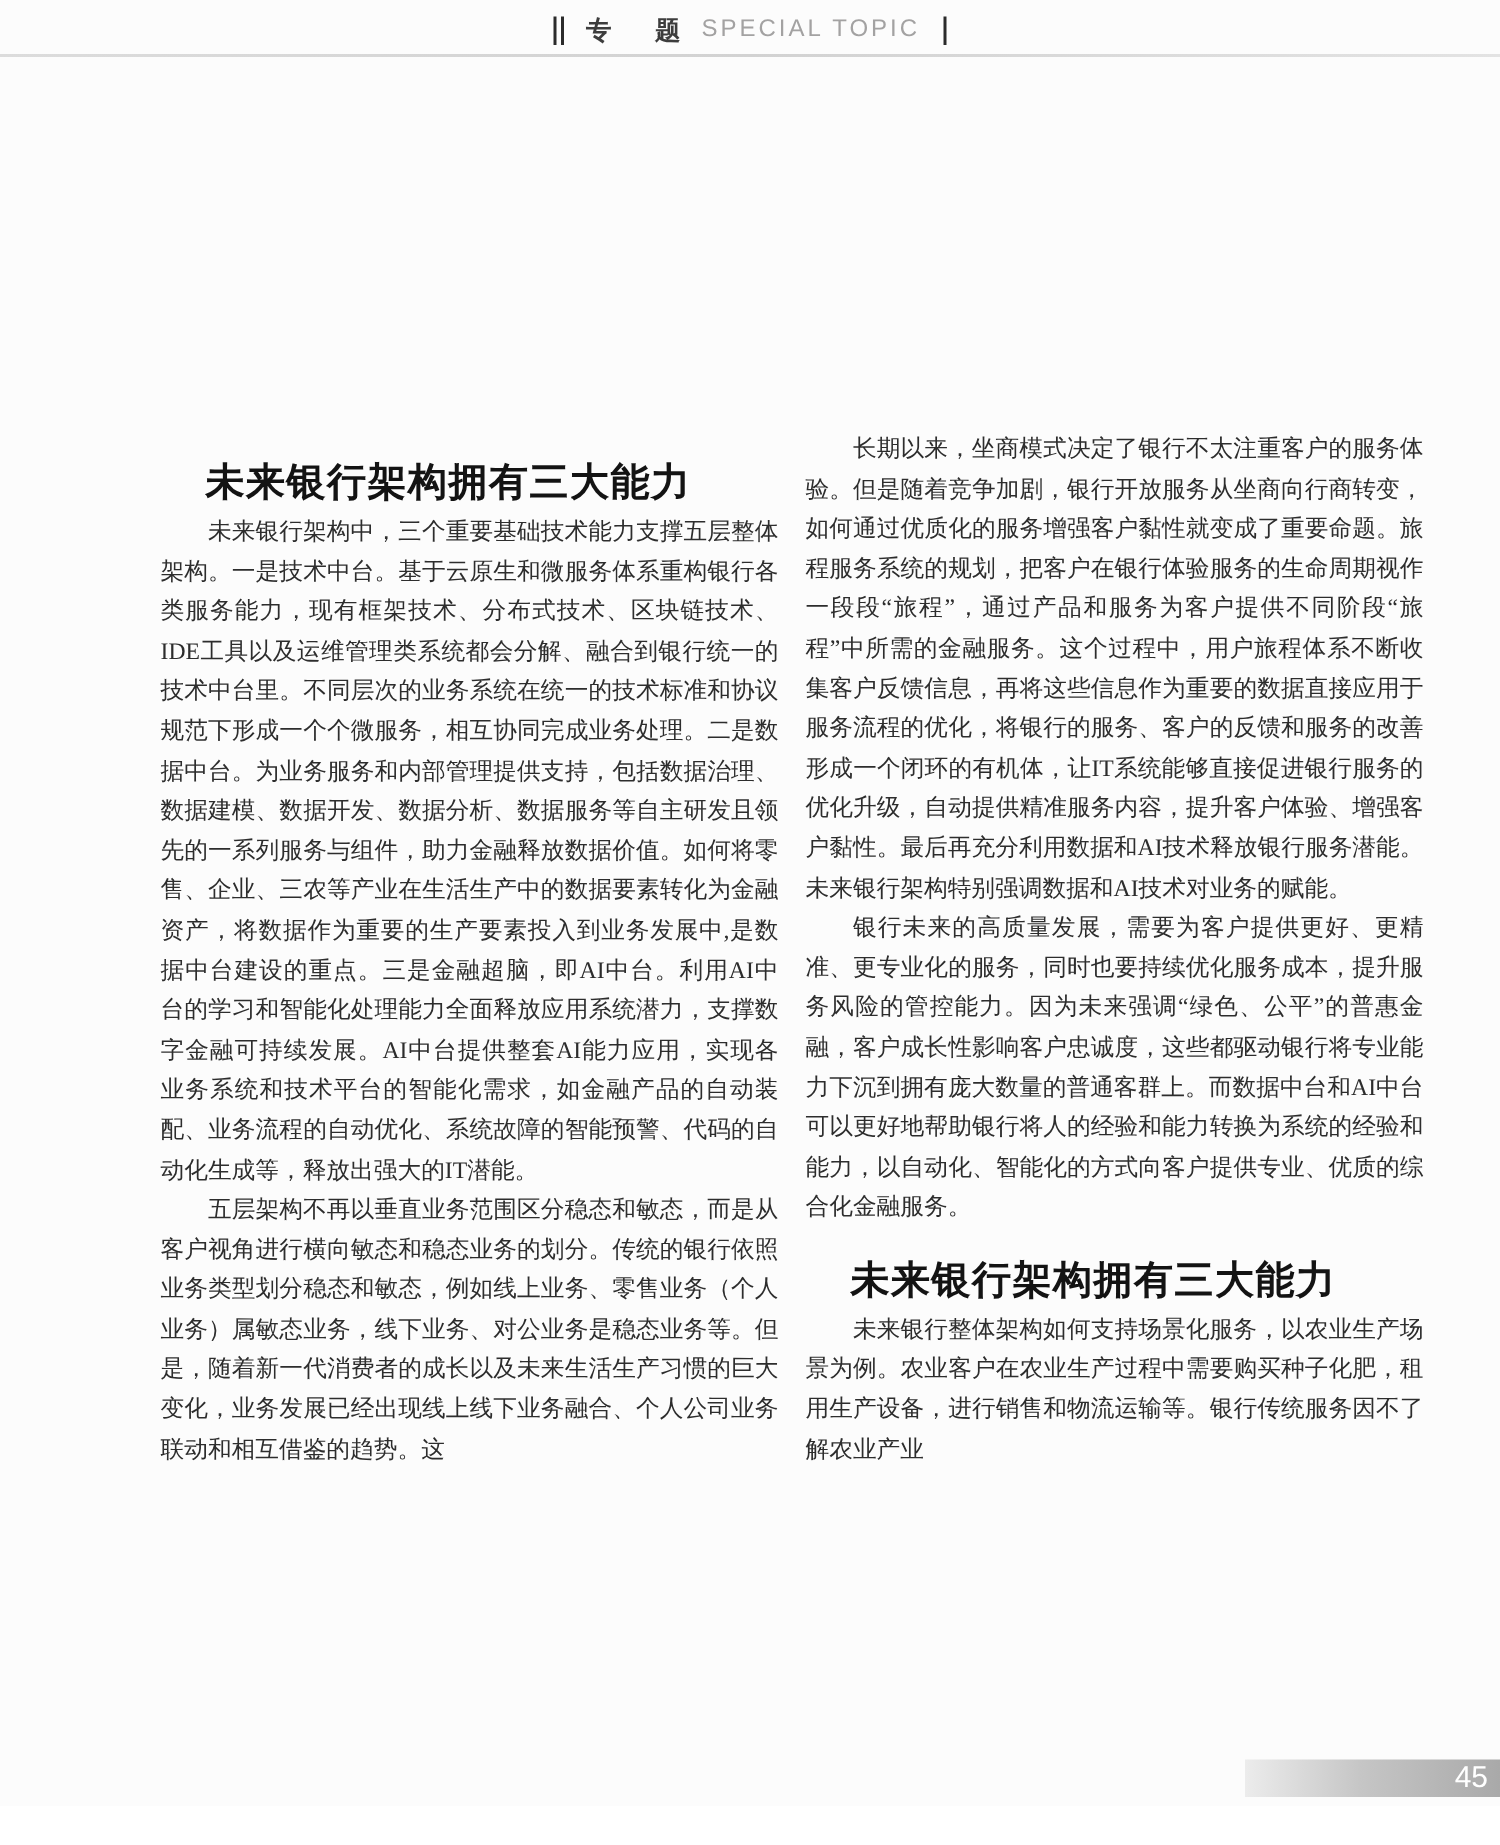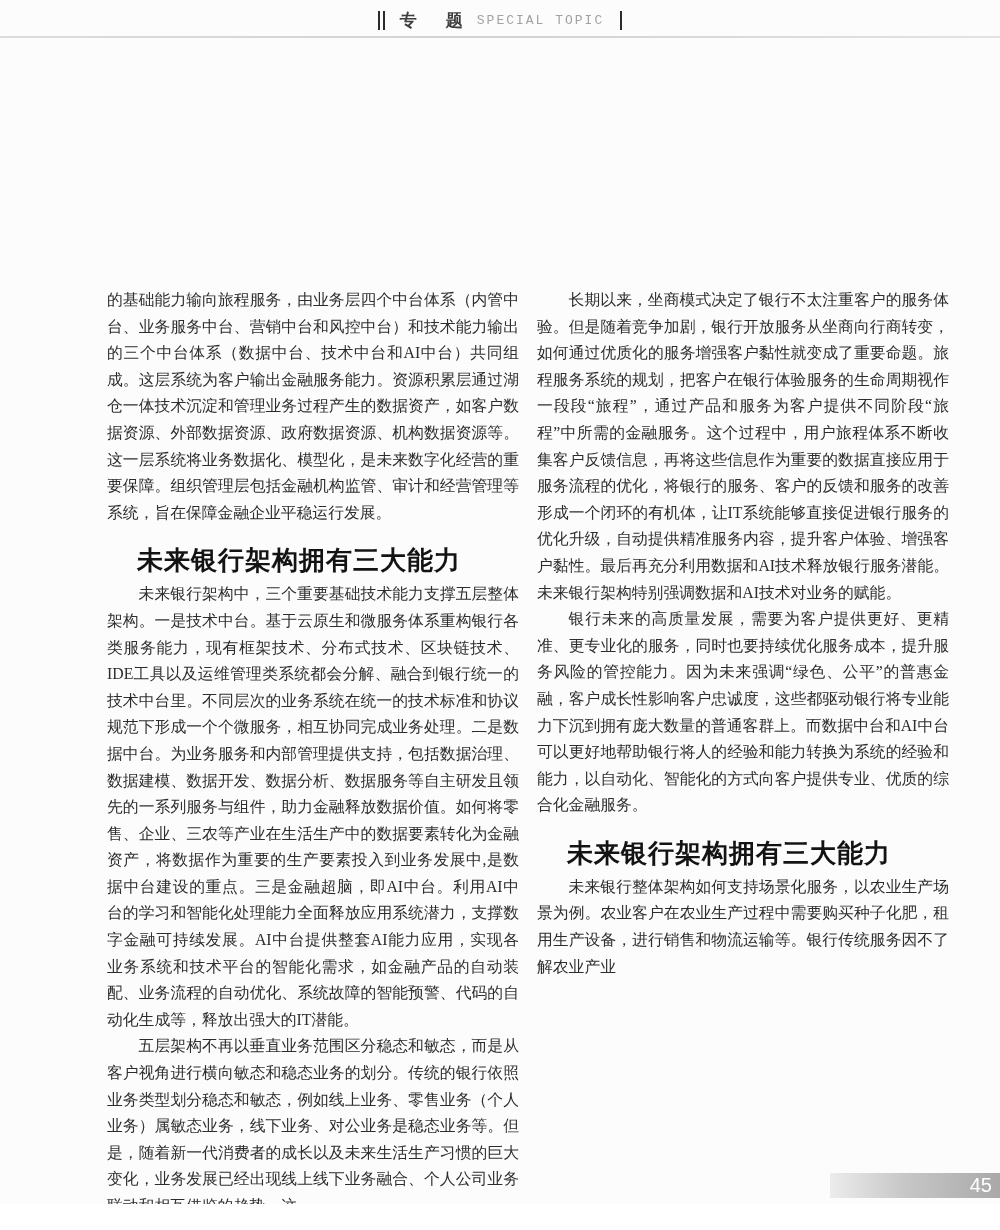--- a/index.html
+++ b/index.html
@@ -24,25 +24,25 @@
   .vbar { width: 2px; height: 19px; background: #2b2b2b; }
   .vbar.single { margin-left: 16px; }
   .topic-zh {
     font-size: 17px;
     color: #3d3d3d;
     letter-spacing: 6px;
     font-weight: bold;
     white-space: pre;
   }
   .topic-en {
-    font-size: 13px;
+    font-size: 16px;
     color: #a3a2a2;
     letter-spacing: 2px;
     margin-left: 8px;
-    font-family: Liberation Mono, monospace;
+    font-family: Liberation Sans, sans-serif;
   }
   .header-rule {
     position: absolute;
     top: 36px; left: 0;
     width: 1000px; height: 2px;
     background: linear-gradient(90deg, #dcdcdc 0%, #d2d2d2 50%, #e3e3e3 100%);
   }
   
   .col {
     position: absolute;
@@ -95,21 +95,20 @@
       <span class="vbar"></span>
         <span class="vbar"></span>
     </span>
     <span class="topic-zh">专　题</span>
     <span class="topic-en">SPECIAL TOPIC</span>
     <span class="vbar single"></span>
   </div>
   <div class="header-rule"></div>
 
   <div class="col col-left">
-    <p class="cont">的基础能力输向旅程服务，由业务层四个中台体系（内管中台、业务服务中台、营销中台和风控中台）和技术能力输出的三个中台体系（数据中台、技术中台和AI中台）共同组成。这层系统为客户输出金融服务能力。资源积累层通过湖仓一体技术沉淀和管理业务过程产生的数据资产，如客户数据资源、外部数据资源、政府数据资源、机构数据资源等。这一层系统将业务数据化、模型化，是未来数字化经营的重要保障。组织管理层包括金融机构监管、审计和经营管理等系统，旨在保障金融企业平稳运行发展。</p>
     <h2>未来银行架构拥有三大能力</h2>
     <p>未来银行架构中，三个重要基础技术能力支撑五层整体架构。一是技术中台。基于云原生和微服务体系重构银行各类服务能力，现有框架技术、分布式技术、区块链技术、IDE工具以及运维管理类系统都会分解、融合到银行统一的技术中台里。不同层次的业务系统在统一的技术标准和协议规范下形成一个个微服务，相互协同完成业务处理。二是数据中台。为业务服务和内部管理提供支持，包括数据治理、数据建模、数据开发、数据分析、数据服务等自主研发且领先的一系列服务与组件，助力金融释放数据价值。如何将零售、企业、三农等产业在生活生产中的数据要素转化为金融资产，将数据作为重要的生产要素投入到业务发展中,是数据中台建设的重点。三是金融超脑，即AI中台。利用AI中台的学习和智能化处理能力全面释放应用系统潜力，支撑数字金融可持续发展。AI中台提供整套AI能力应用，实现各业务系统和技术平台的智能化需求，如金融产品的自动装配、业务流程的自动优化、系统故障的智能预警、代码的自动化生成等，释放出强大的IT潜能。</p>
     <p>五层架构不再以垂直业务范围区分稳态和敏态，而是从客户视角进行横向敏态和稳态业务的划分。传统的银行依照业务类型划分稳态和敏态，例如线上业务、零售业务（个人业务）属敏态业务，线下业务、对公业务是稳态业务等。但是，随着新一代消费者的成长以及未来生活生产习惯的巨大变化，业务发展已经出现线上线下业务融合、个人公司业务联动和相互借鉴的趋势。这</p>
   </div>
 
   <div class="col col-right">
     <p>长期以来，坐商模式决定了银行不太注重客户的服务体验。但是随着竞争加剧，银行开放服务从坐商向行商转变，如何通过优质化的服务增强客户黏性就变成了重要命题。旅程服务系统的规划，把客户在银行体验服务的生命周期视作一段段“旅程”，通过产品和服务为客户提供不同阶段“旅程”中所需的金融服务。这个过程中，用户旅程体系不断收集客户反馈信息，再将这些信息作为重要的数据直接应用于服务流程的优化，将银行的服务、客户的反馈和服务的改善形成一个闭环的有机体，让IT系统能够直接促进银行服务的优化升级，自动提供精准服务内容，提升客户体验、增强客户黏性。最后再充分利用数据和AI技术释放银行服务潜能。未来银行架构特别强调数据和AI技术对业务的赋能。</p>
     <p>银行未来的高质量发展，需要为客户提供更好、更精准、更专业化的服务，同时也要持续优化服务成本，提升服务风险的管控能力。因为未来强调“绿色、公平”的普惠金融，客户成长性影响客户忠诚度，这些都驱动银行将专业能力下沉到拥有庞大数量的普通客群上。而数据中台和AI中台可以更好地帮助银行将人的经验和能力转换为系统的经验和能力，以自动化、智能化的方式向客户提供专业、优质的综合化金融服务。</p>
     <h2>未来银行架构拥有三大能力</h2>
     <p>未来银行整体架构如何支持场景化服务，以农业生产场景为例。农业客户在农业生产过程中需要购买种子化肥，租用生产设备，进行销售和物流运输等。银行传统服务因不了解农业产业</p>

